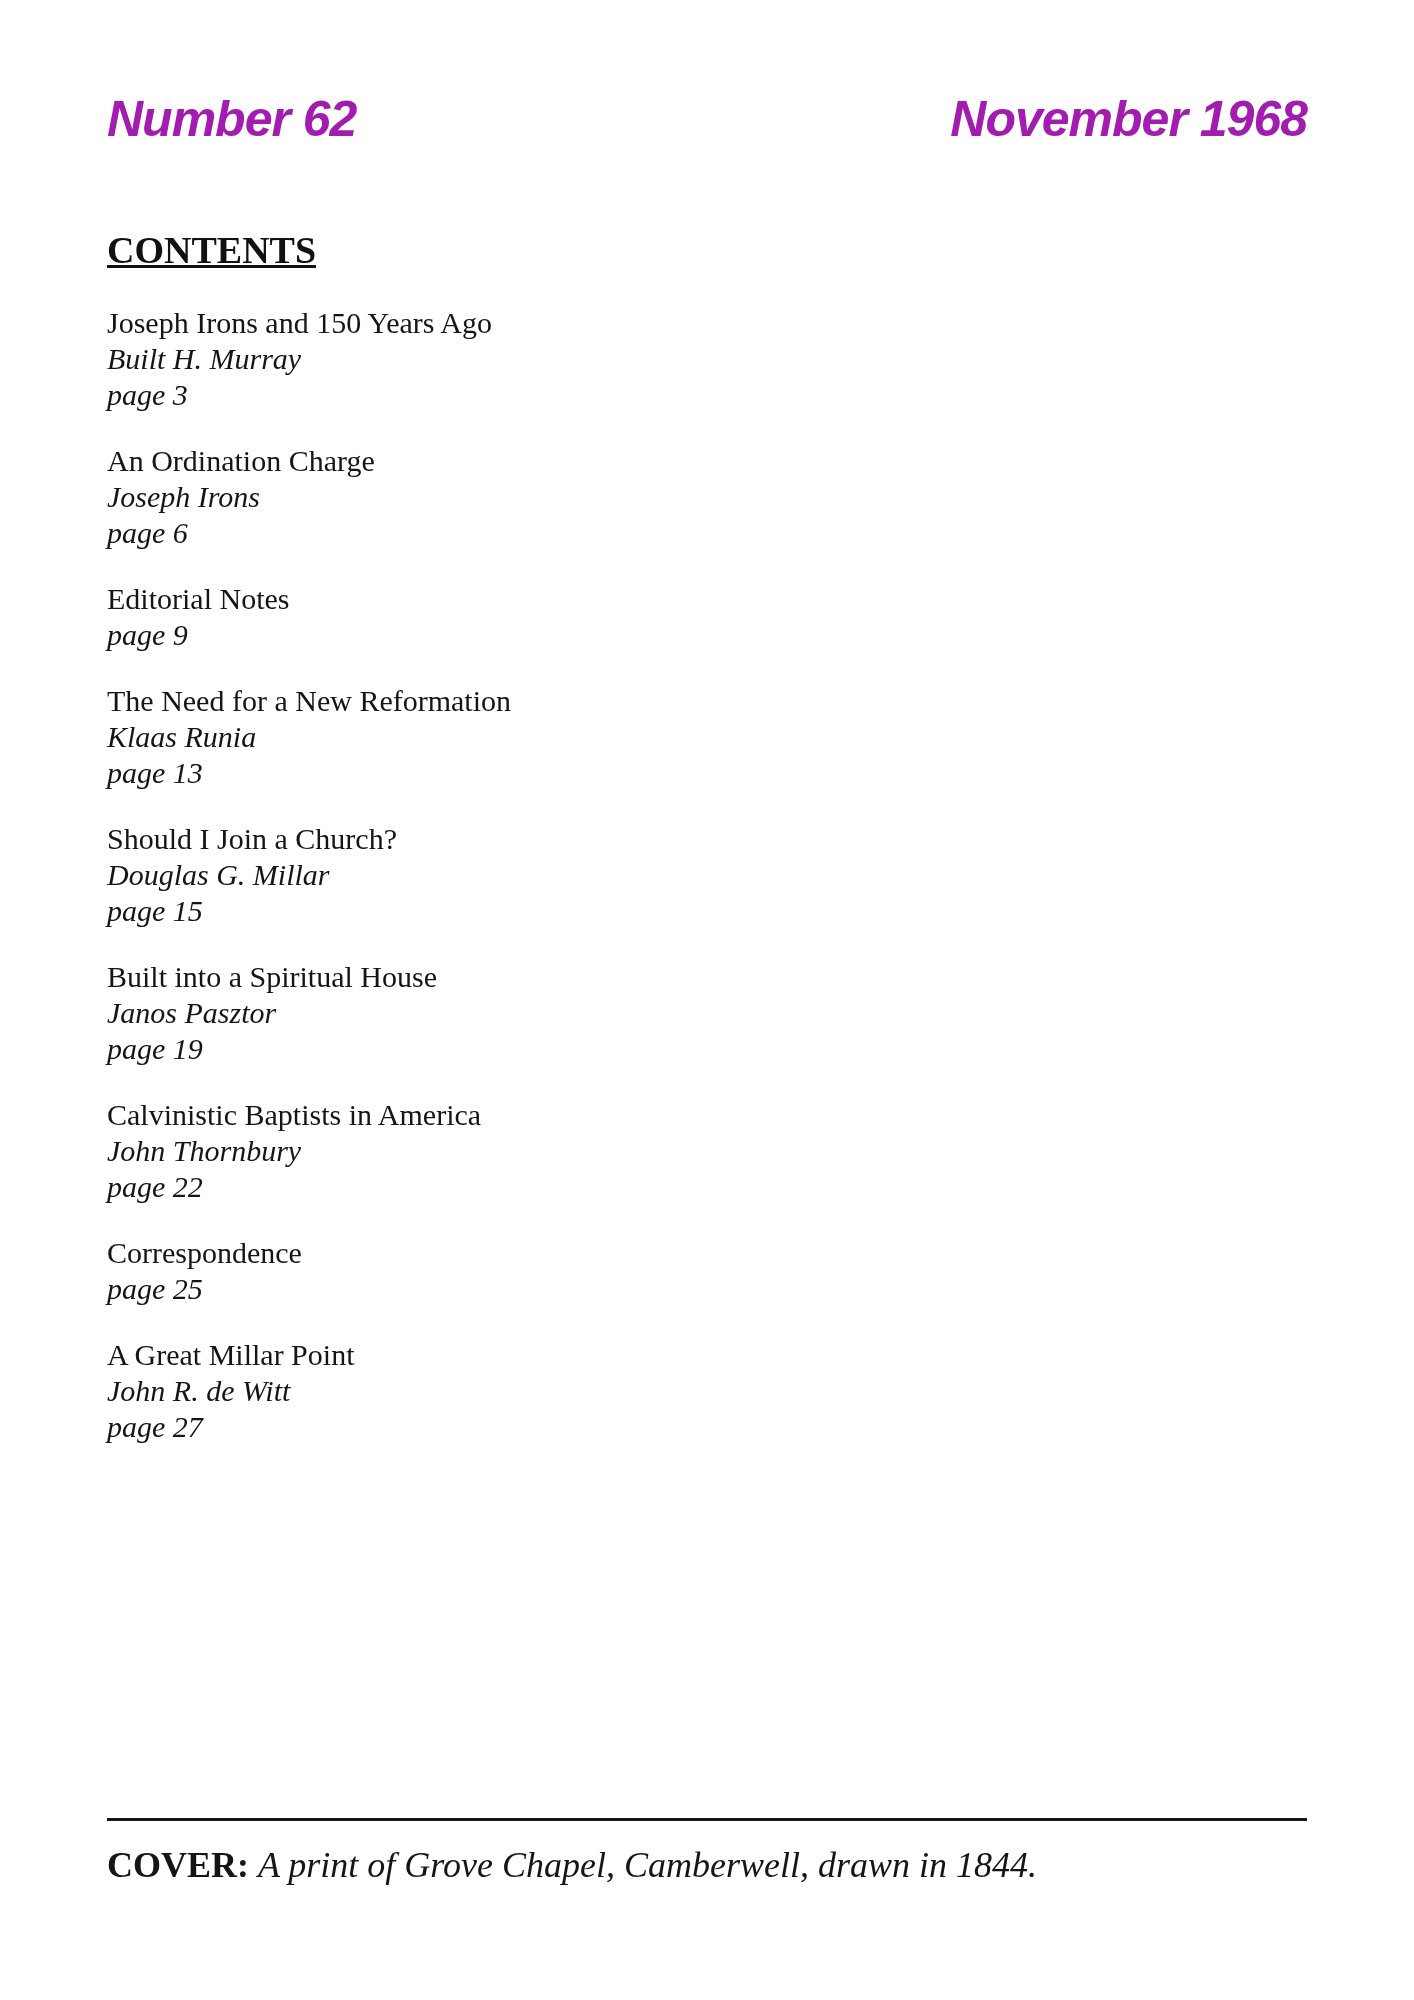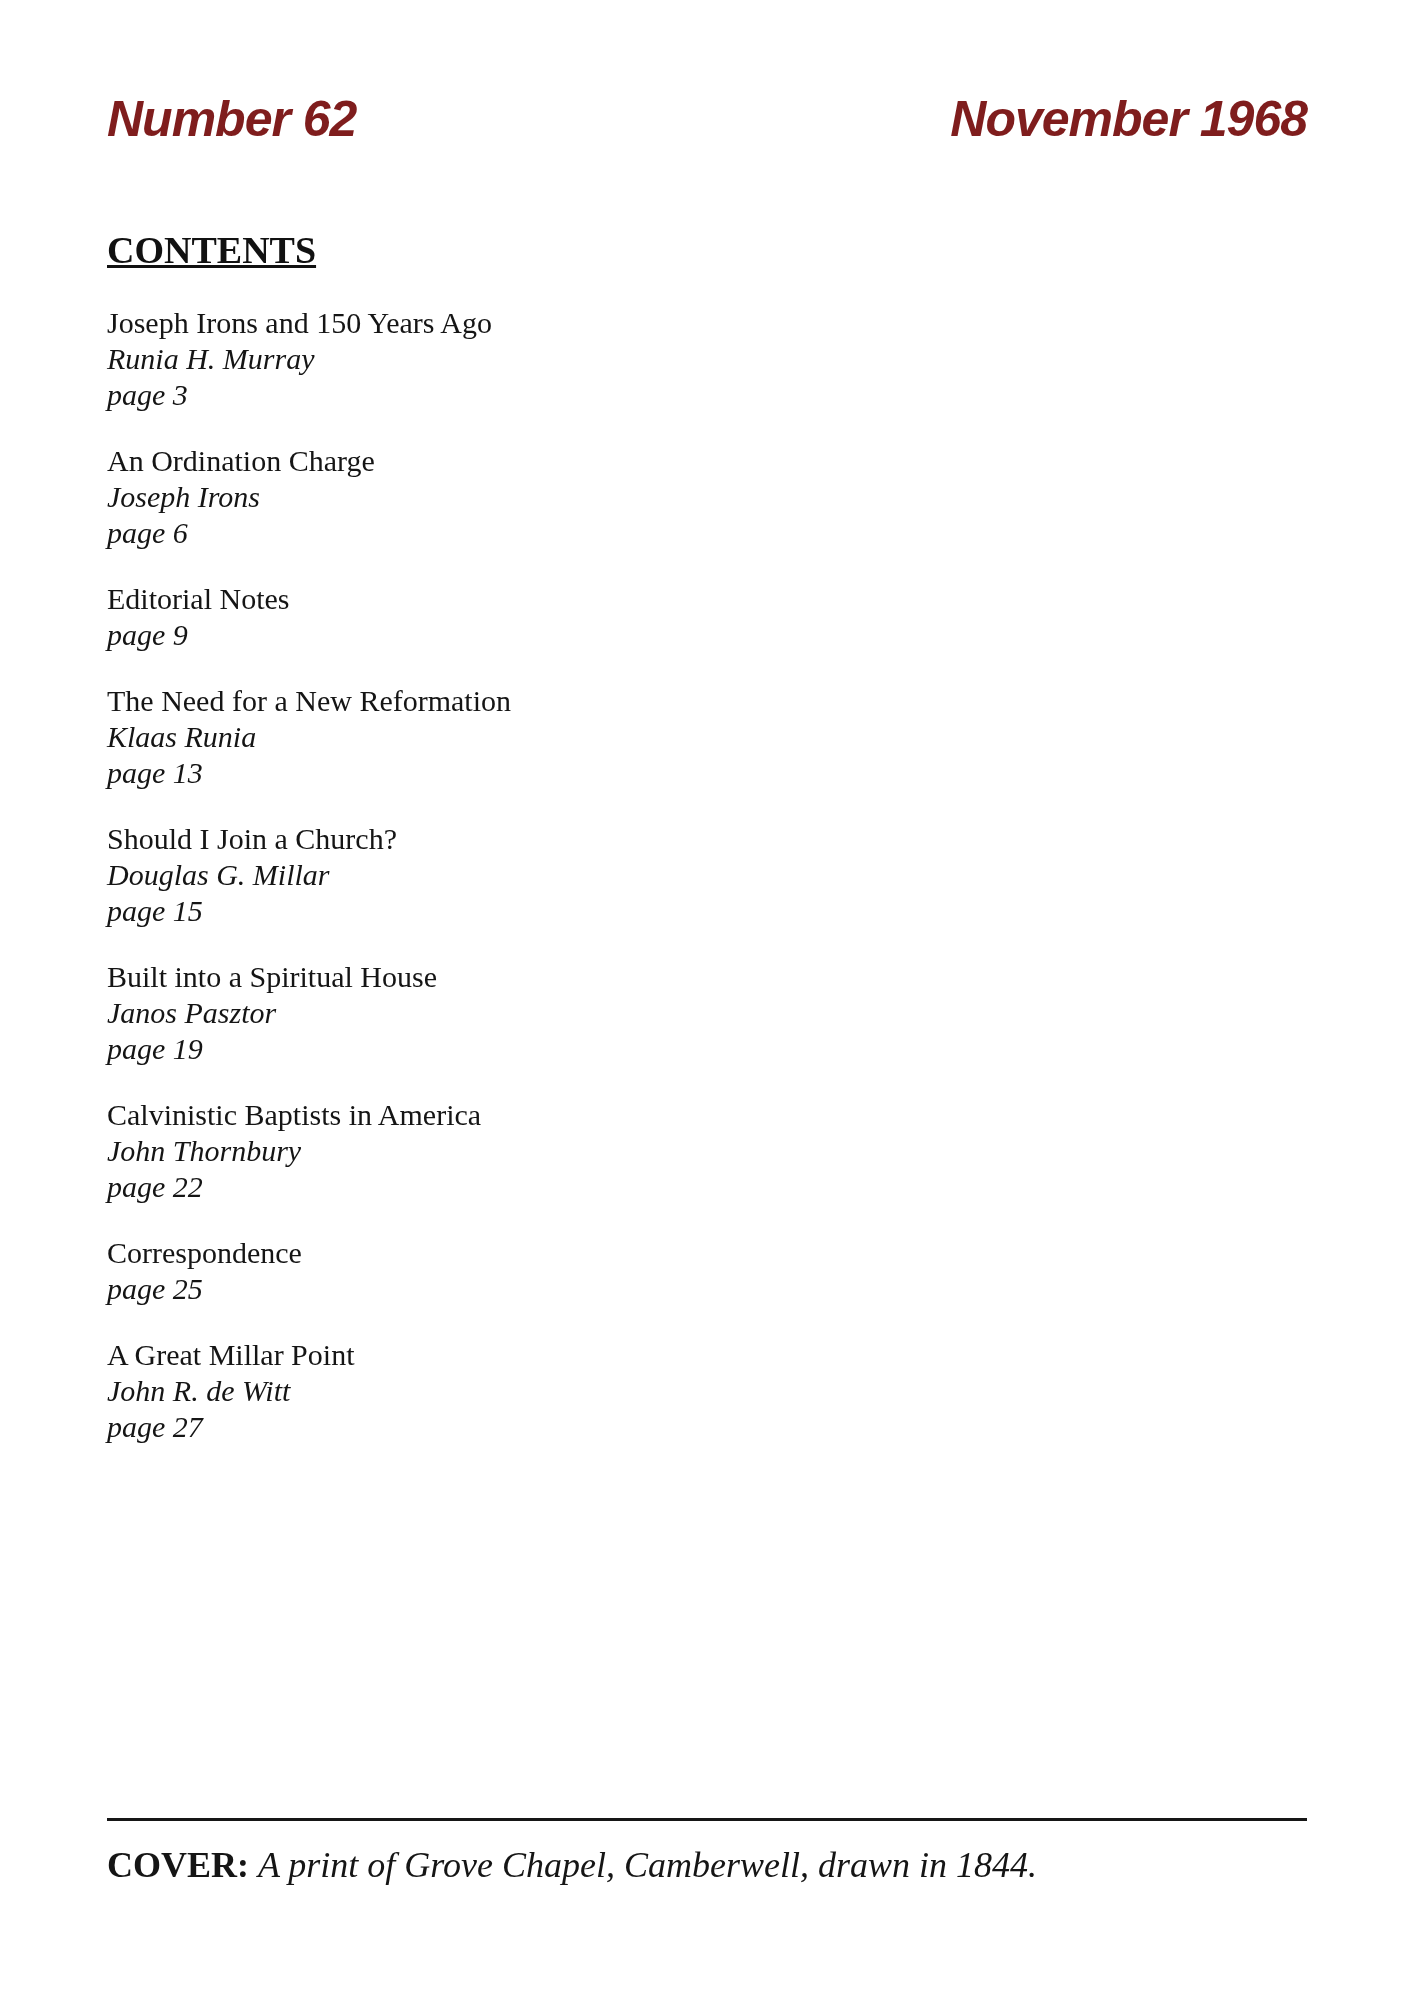--- a/index.html
+++ b/index.html
@@ -15,21 +15,21 @@
   .issue-header {
     display: flex;
     justify-content: space-between;
     align-items: baseline;
     padding: 90px 107px 0 107px;
     font-family: "Liberation Sans", sans-serif;
     font-weight: bold;
     font-style: italic;
     font-size: 50px;
     letter-spacing: -1px;
-    color: #7f1d1d;
+    color: #a21caf;
   }
   .contents-heading {
     margin: 80px 107px 0 107px;
     font-size: 38px;
     font-weight: bold;
     color: #111111;
     text-decoration: underline;
   }
   .contents-list {
     margin: 33px 107px 0 107px;
@@ -66,21 +66,21 @@
     <span>Number 62</span>
     <span>November 1968</span>
   </div>
 
   <div class="contents-heading">CONTENTS</div>
 
   <div class="contents-list">
 
     <div class="toc-entry">
       <div class="entry-title">Joseph Irons and 150 Years Ago</div>
-      <div class="entry-author">Runia H. Murray</div>
+      <div class="entry-author">Built H. Murray</div>
       <div class="entry-page">page 3</div>
     </div>
 
     <div class="toc-entry">
       <div class="entry-title">An Ordination Charge</div>
       <div class="entry-author">Joseph Irons</div>
       <div class="entry-page">page 6</div>
     </div>
 
     <div class="toc-entry">

